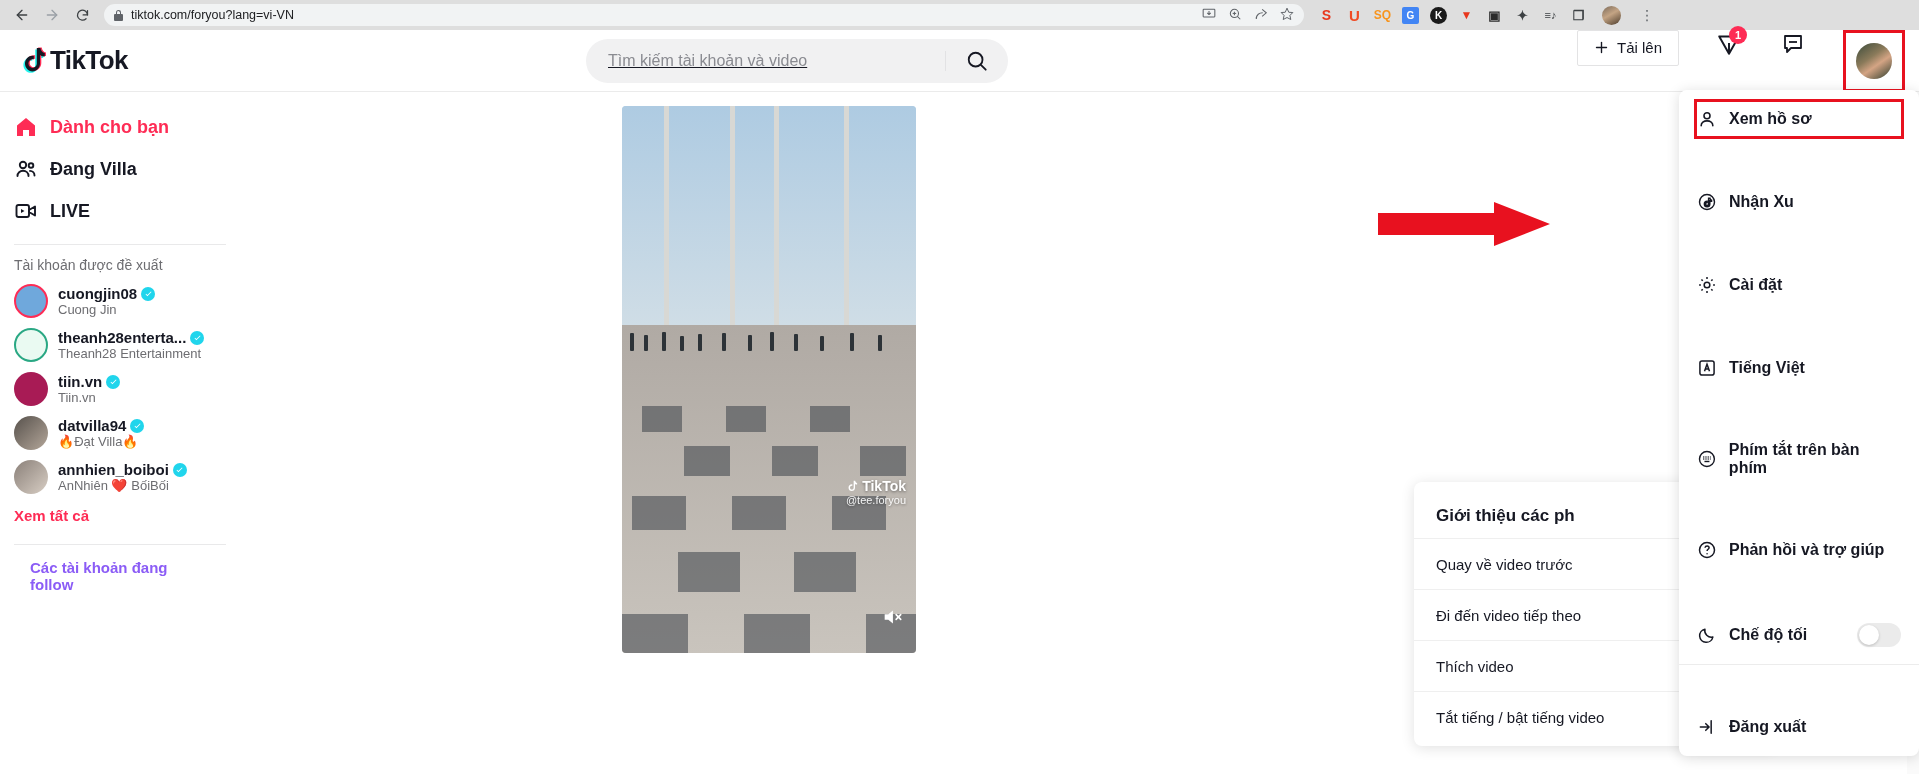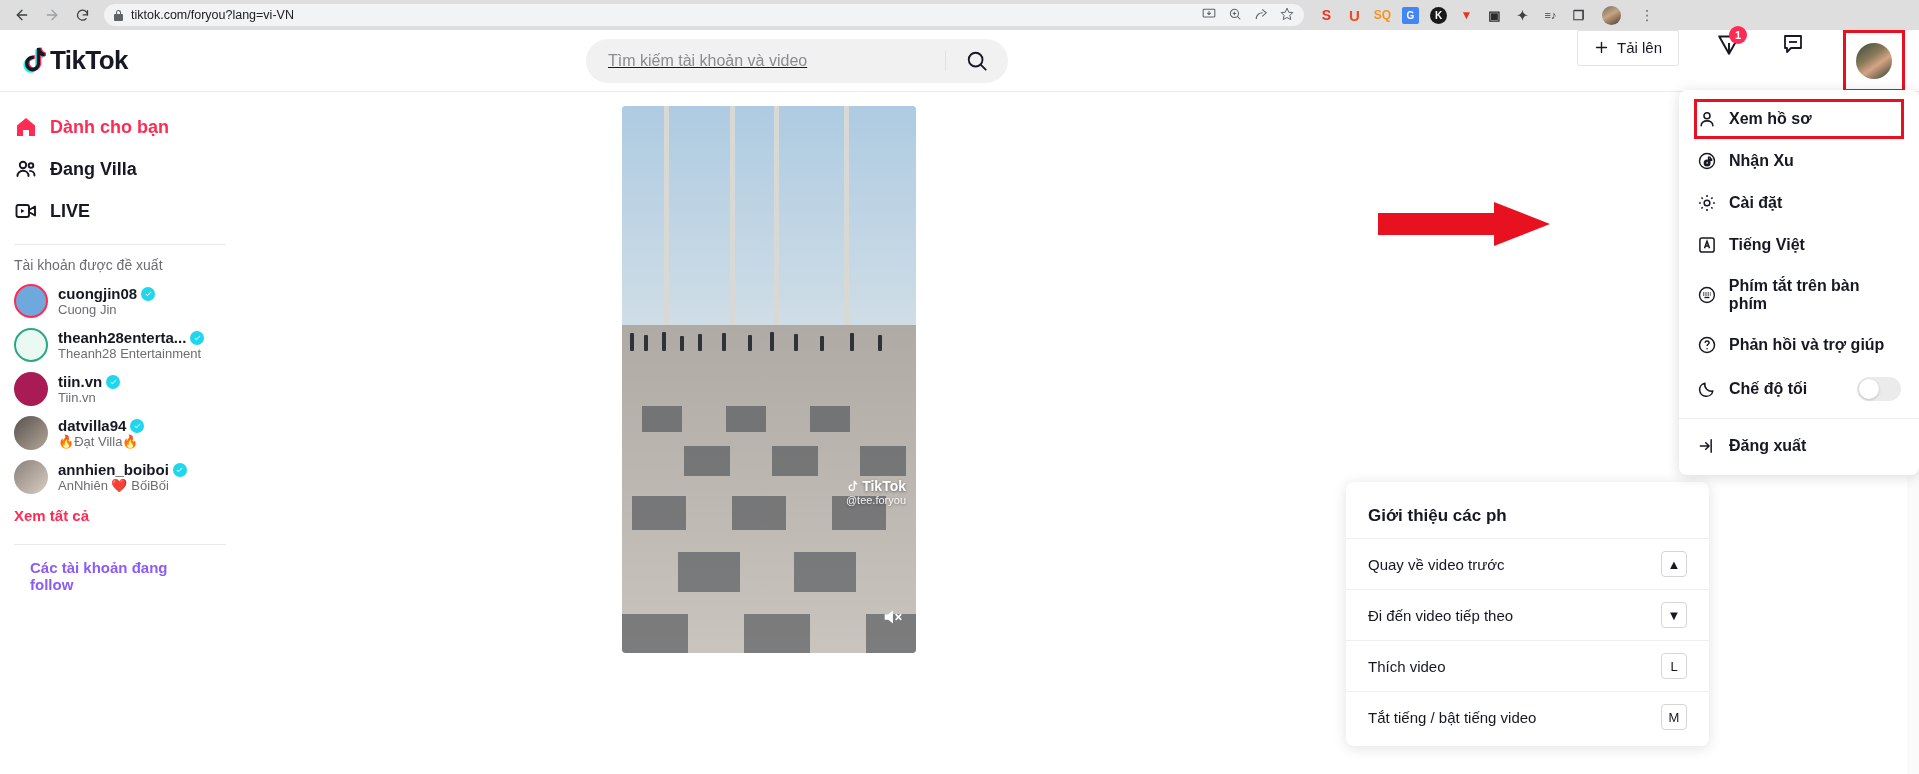--- a/index.html
+++ b/index.html
@@ -164,39 +164,39 @@
   .rail-count { font-size:12px; font-weight:bold; color:#161823; margin-bottom:8px;}
 
   
   .dropdown {
     position:absolute; right:0px; top:-2px; width:240px; background:#fff;
     border-radius:8px; box-shadow:0 2px 14px rgba(0,0,0,.14);
     padding:8px 0; z-index:60;
   }
   .menu-item {
     display:flex; align-items:center; gap:12px; padding:11px 18px;
-    font-size:16px; color:#161823; font-weight:bold; cursor:pointer; position:relative;
+    font-size:16px; color:#161823; font-weight:bold; cursor:pointer; position:relative;margin-top:41px;
   }
   .menu-item.boxed { outline:3px solid #e8111f; outline-offset:-4px; margin:0 14px; padding-left:4px;}
   .menu-sep { height:1px; background:#ececec; margin:6px 0;}
   .toggle {
     margin-left:auto; width:44px; height:24px; background:#ebebeb; border-radius:12px;
     position:relative; cursor:pointer;
   }
   .toggle .knob {
     position:absolute; top:2px; left:2px; width:20px; height:20px;
     background:#fff; border-radius:50%; box-shadow:0 1px 3px rgba(0,0,0,.2);
   }
 
   
   .arrow { position:absolute; left:1138px; top:110px; width:172px; height:44px; z-index:55;}
 
   
   .shortcuts {
-    position:absolute; left:1106px; top:390px; width:363px;
+    position:absolute; left:1174px; top:390px; width:363px;
     background:#fff; border-radius:8px; box-shadow:0 2px 14px rgba(0,0,0,.12);
     padding:0 0 4px 0; z-index:10;
   }
   .sc-title { font-size:17px; font-weight:bold; color:#161823; padding:24px 22px 12px;}
   .sc-row {
     display:flex; align-items:center; justify-content:space-between;
     padding:12px 22px; border-top:1px solid #efefef; font-size:15px; color:#161823;
   }
   .key {
     min-width:26px; height:26px; border:1px solid #d6d6d8; border-radius:4px;

